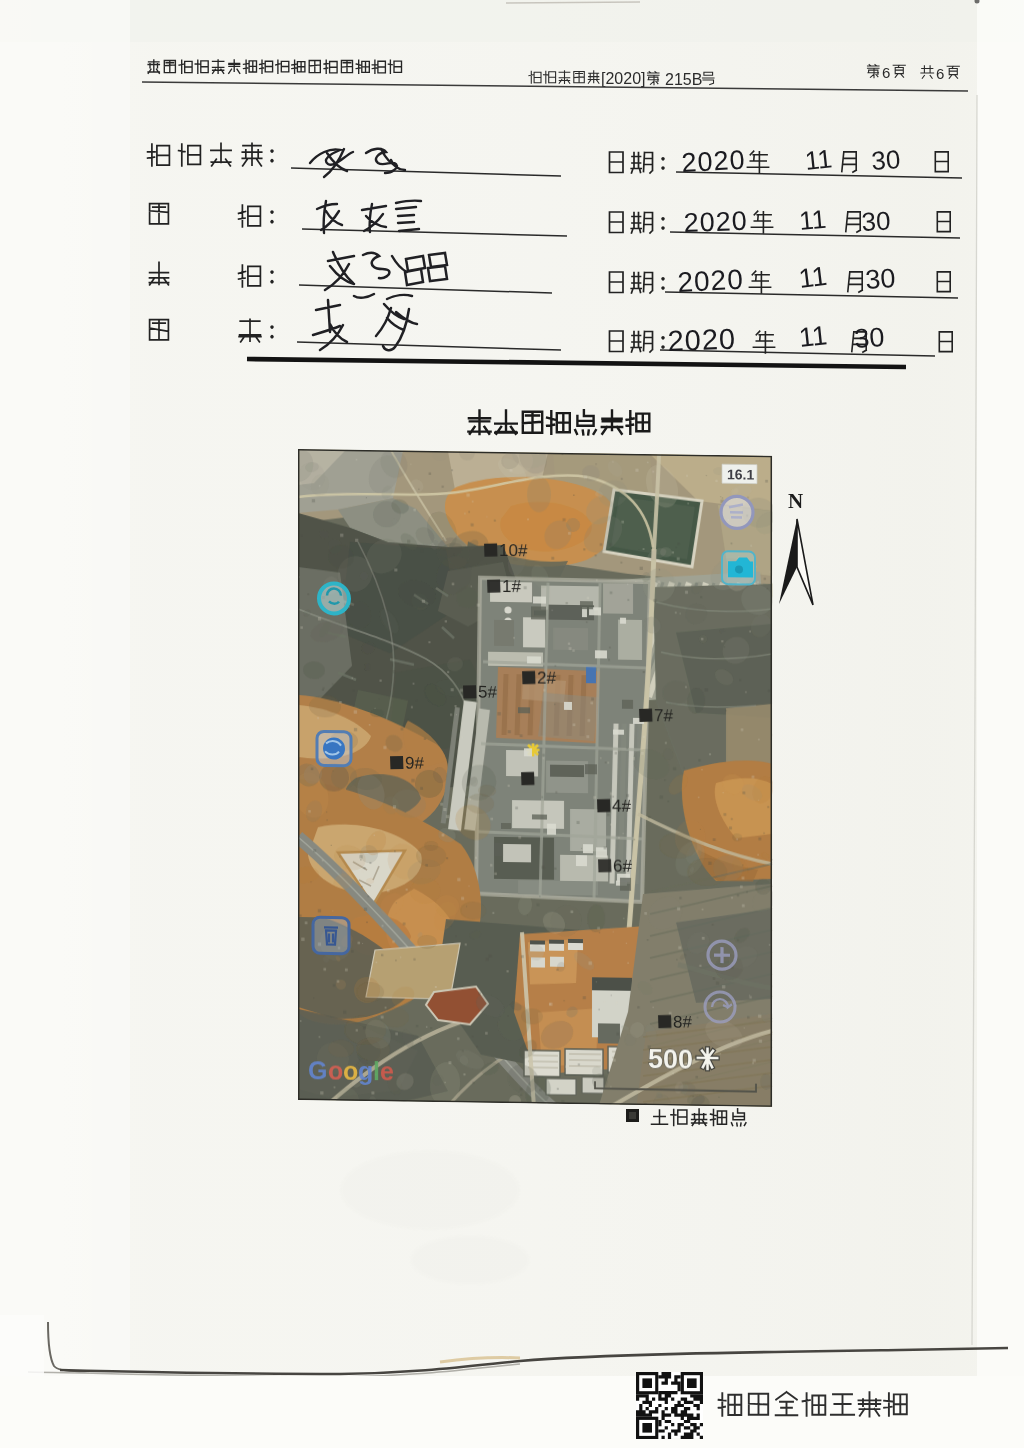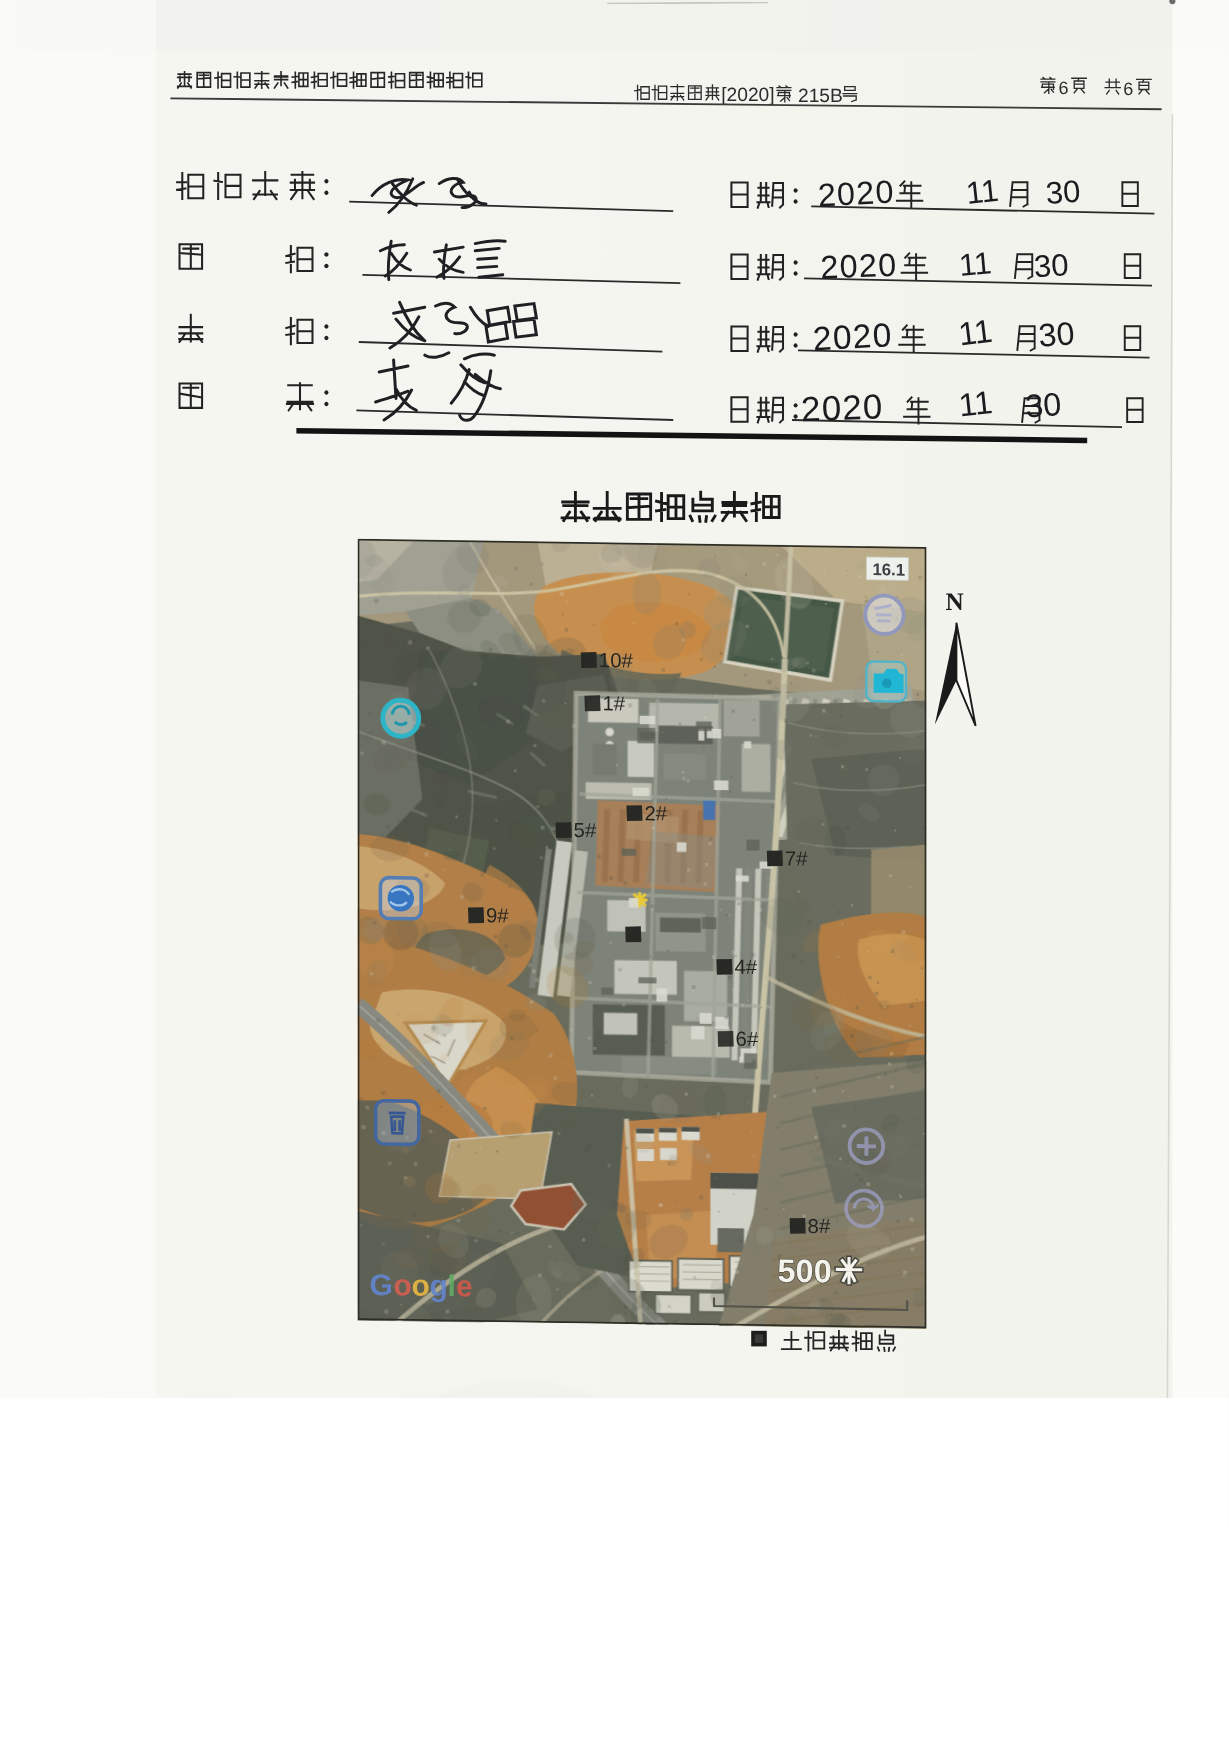--- a/index.html
+++ b/index.html
@@ -1,15 +1,15 @@
 <!DOCTYPE html>
 <html><head><meta charset="utf-8"><title>p6</title>
 <style>
 html,body{margin:0;padding:0;background:#ffffff;}
-#page{position:relative;width:1024px;height:1165px;overflow:hidden;font-family:"Liberation Sans",sans-serif;}
+#page{position:relative;width:1024px;height:1448px;overflow:hidden;font-family:"Liberation Sans",sans-serif;}
 </style></head>
 <body>
 <div id="page">
 <svg xmlns="http://www.w3.org/2000/svg" width="1024" height="1448" viewBox="0 0 1024 1448" style="position:absolute;left:0;top:0">
 
 <rect x="0" y="0" width="1024" height="1448" fill="#f5f5f0"></rect>
 <rect x="0" y="0" width="1024" height="1448" fill="url(#pgrad)"></rect>
 <rect x="0" y="0" width="1024" height="42" fill="#eef0eb" opacity="0.55"></rect>
 <rect x="0" y="0" width="130" height="1448" fill="#fbfbf8" opacity="0.7"></rect>
 <rect x="977" y="0" width="47" height="1448" fill="#fcfcfa" opacity="0.8"></rect>

